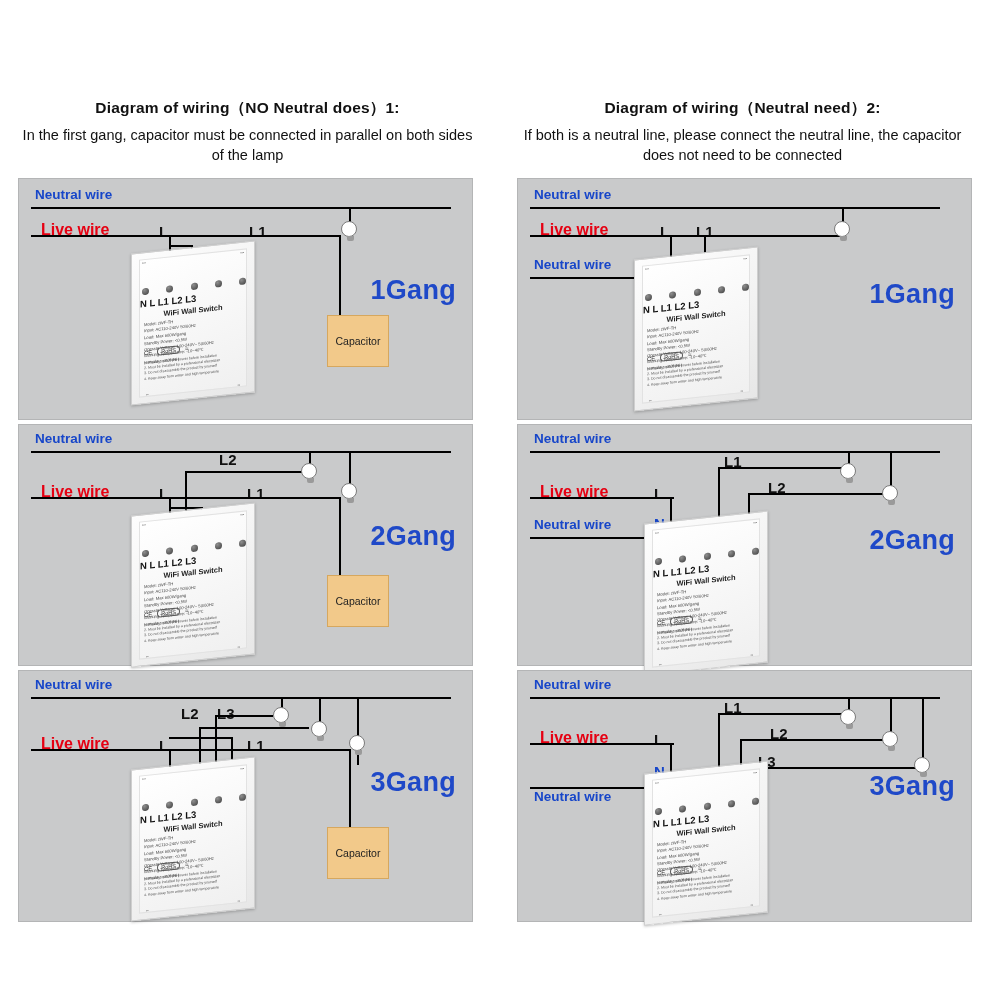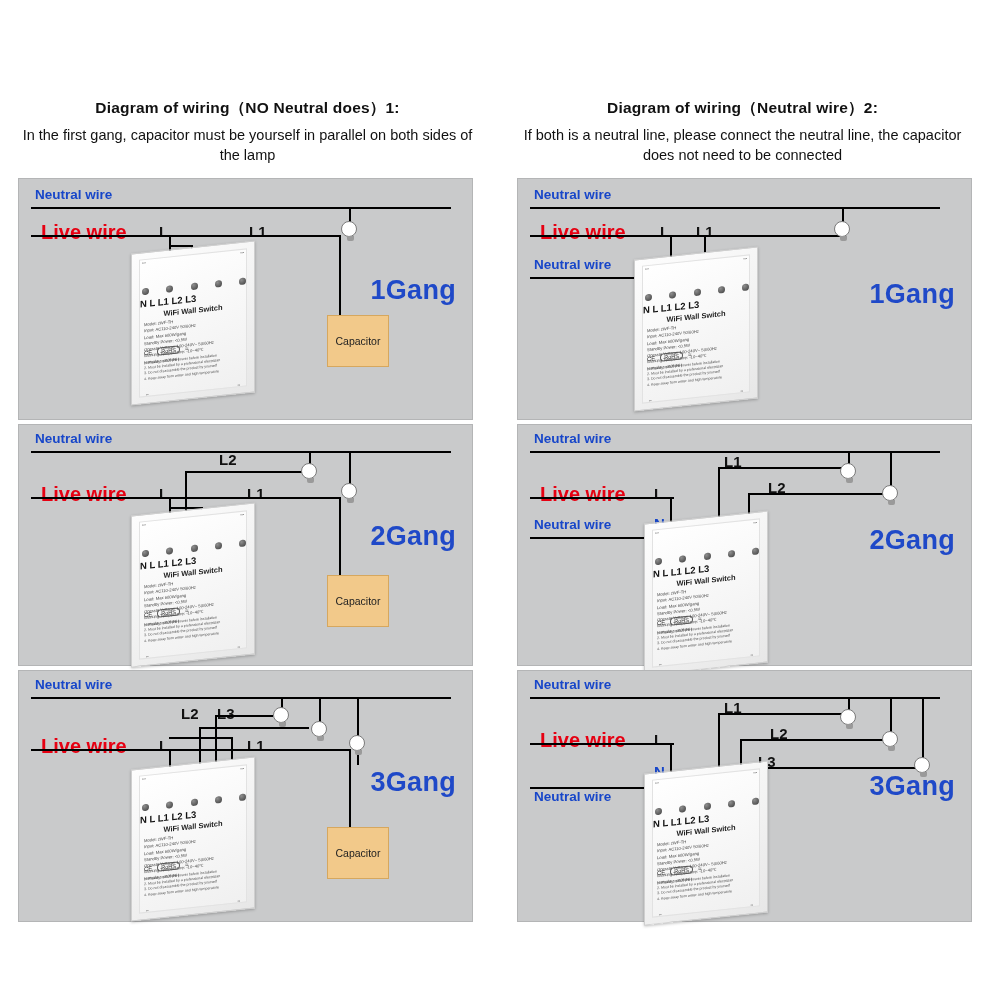--- a/index.html
+++ b/index.html
@@ -53,21 +53,21 @@
     font-weight:bold;
     color:#1f49c8;
     letter-spacing:.3px;
   }
   .col-left .gang{top:96px;}
   .col-right .gang{top:100px;}
 
   
   .lbl{position:absolute;font-weight:bold;white-space:nowrap;}
   .lbl-neutral{color:#1746c9;font-size:13.5px;}
-  .lbl-live{color:#e60012;font-size:20px;}
+  .lbl-live{color:#e60012;font-size:16px;}
   .lbl-term{color:#111;font-size:15px;font-weight:bold;}
   .lbl-term.blue{color:#1746c9;}
 
   
   .wire{position:absolute;}
   .wire.h{height:0;border-top:2px solid;}
   .wire.v{width:0;border-left:2px solid;}
   .blue{border-color:#1746c9;}
   .red{border-color:#e8261c;}
 
@@ -148,21 +148,21 @@
   }
   .rohs{border:1px solid #555;border-radius:7px;padding:0 3px;font-size:5.5px;}
 </style>
 </head>
 <body>
 
 <div class="page">
 
   <div class="col col-left">
     <div class="col-title">Diagram of wiring（NO Neutral does）1:</div>
-    <div class="col-sub">In the first gang, capacitor must be yourself in parallel on both sides of the lamp</div>
+    <div class="col-sub">In the first gang, capacitor must be connected in parallel on both sides of the lamp</div>
 
     <div class="panel p1">
       <div class="gang">1Gang</div>
 
       <div class="lbl lbl-neutral" style="left:16px;top:8px;">Neutral wire</div>
       <div class="wire h blue" style="left:12px;top:28px;width:420px;"></div>
       <div class="wire v blue" style="left:330px;top:28px;height:22px;"></div>
 
       <div class="lbl lbl-live" style="left:22px;top:42px;">Live wire</div>
       <div class="wire h red" style="left:12px;top:56px;width:122px;"></div>
@@ -383,21 +383,21 @@
 4. Keep away from water and high temperature</div>
         <div class="botmark">
             <span>▪▪</span>
             <span>▪▪</span>
           </div>
       </div>
     </div>
   </div>
 
   <div class="col col-right">
-    <div class="col-title">Diagram of wiring（Neutral wire）2:</div>
+    <div class="col-title">Diagram of wiring（Neutral need）2:</div>
     <div class="col-sub">If both is a neutral line, please connect the neutral line, the capacitor does not need to be connected</div>
 
     <div class="panel p1">
       <div class="gang">1Gang</div>
 
       <div class="lbl lbl-neutral" style="left:16px;top:8px;">Neutral wire</div>
       <div class="wire h blue" style="left:12px;top:28px;width:410px;"></div>
       <div class="wire v blue" style="left:324px;top:28px;height:22px;"></div>
 
       <div class="lbl lbl-live" style="left:22px;top:42px;">Live wire</div>

